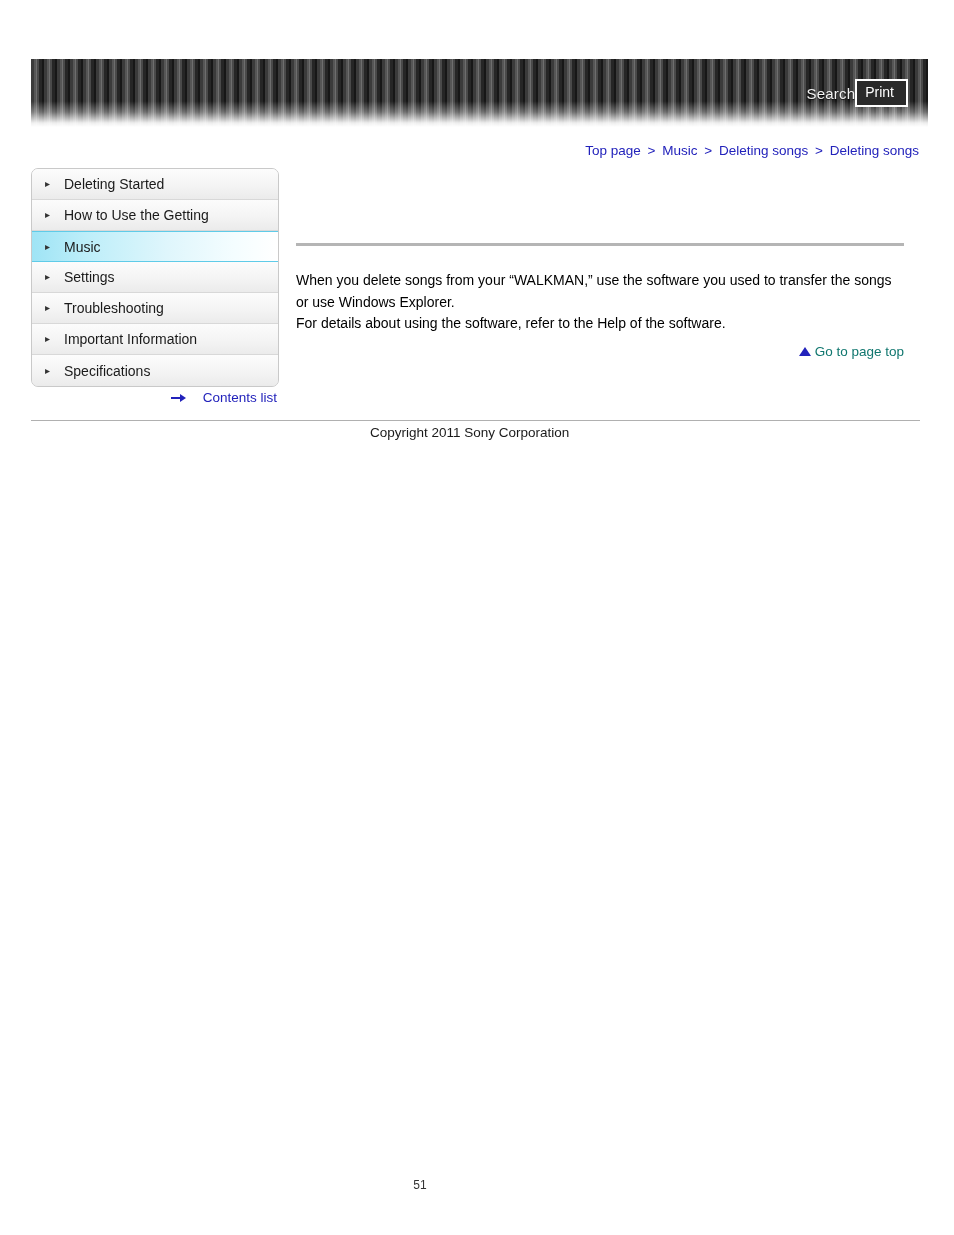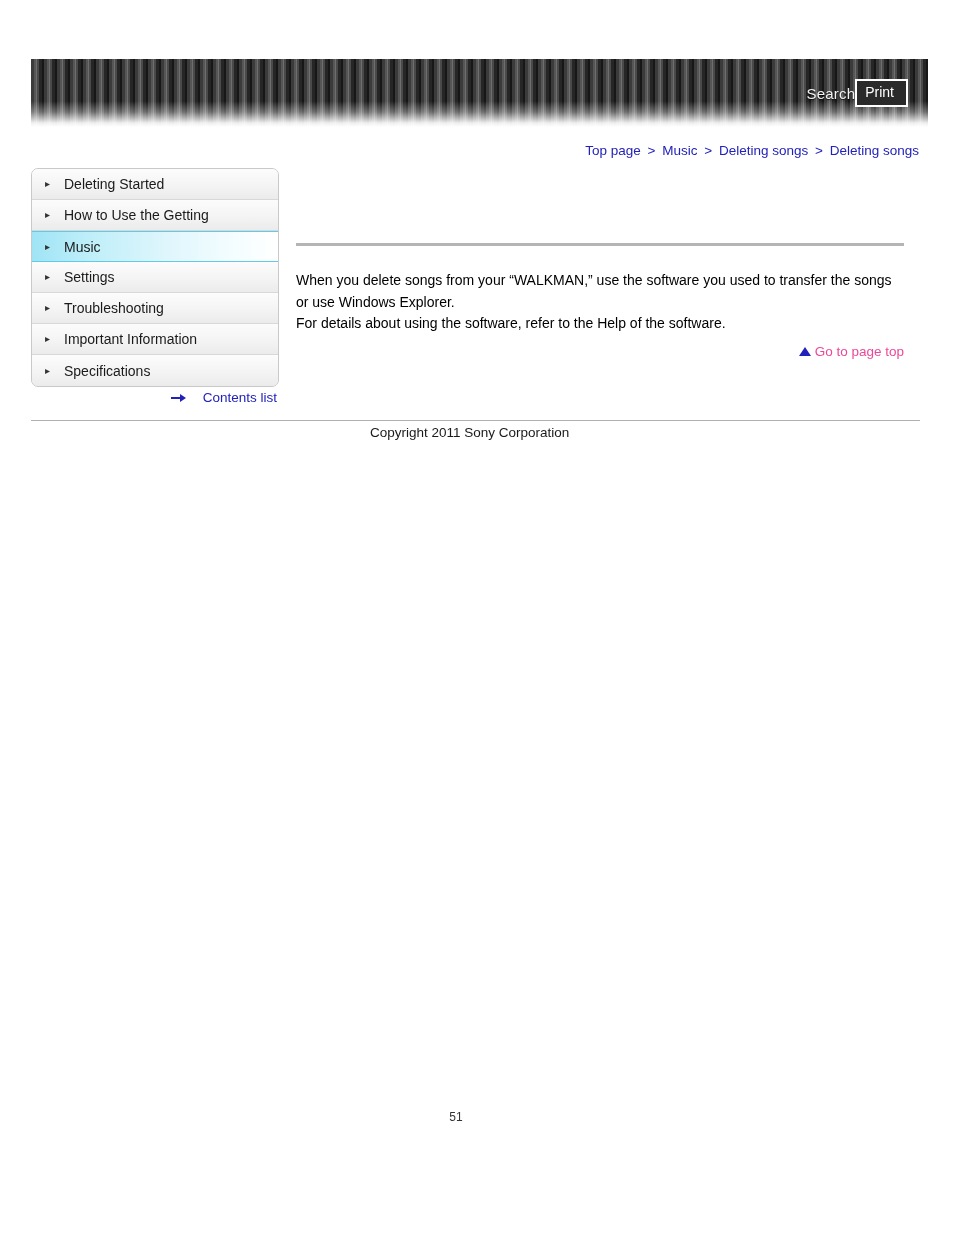--- a/index.html
+++ b/index.html
@@ -182,21 +182,21 @@
   }
   .up-triangle {
     display: inline-block;
     width: 0; height: 0;
     border-left: 6px solid transparent;
     border-right: 6px solid transparent;
     border-bottom: 9px solid #2222bb;
   }
   #go-top-link {
     font-size: 13.5px;
-    color: #ec4899;
+    color: #0f766e;
     cursor: pointer;
     white-space: nowrap;
   }
 
   
   #footer-rule {
     position: absolute;
     left: 31px;
     top: 420px;
     width: 889px;
@@ -209,26 +209,25 @@
     top: 425px;
     font-size: 13.5px;
     color: #1a1a1a;
     white-space: nowrap;
   }
 
   
   #page-number {
     position: absolute;
     left: 0;
-    top: 1110px;
+    top: 1178px;
     width: 840px;
     text-align: center;
     font-size: 12px;
     color: #333333;
-    margin-left: 36px;
   }
 </style>
 </head>
 <body>
 
 <div id="header-banner">
   <div id="header-controls">
     <span id="search-label">Search</span>
     <span id="print-button">Print</span>
   </div>

